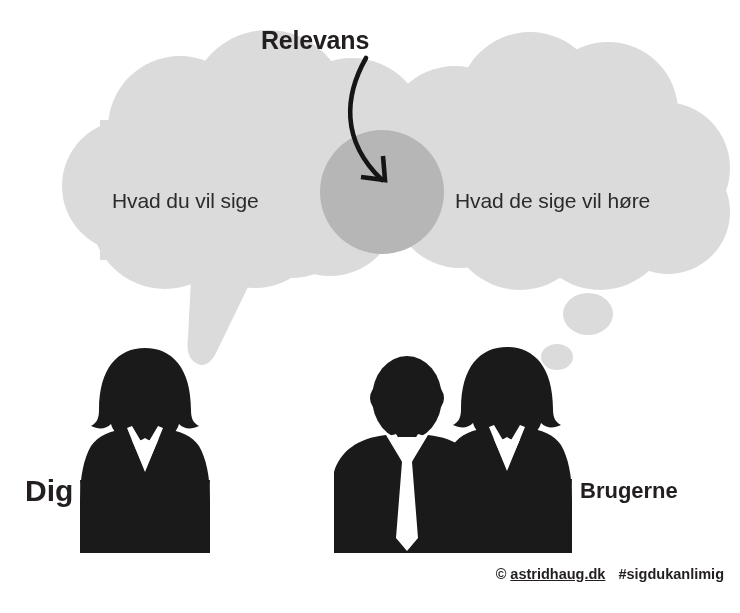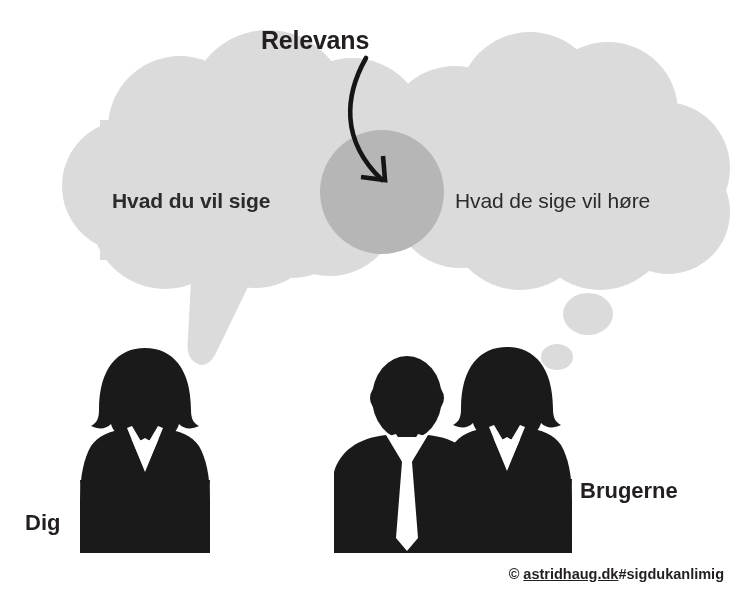--- a/index.html
+++ b/index.html
@@ -38,58 +38,57 @@
     text-align: center;
     transform: translateX(-55px);
     font-size: 25px;
     font-weight: bold;
     letter-spacing: -0.2px;
   }
   #bubble-left-text {
     left: 112px;
     top: 189px;
     font-size: 21px;
-    font-weight: bold;
+    font-weight: normal;
     color: #2d2a2b;
     letter-spacing: -0.1px;
   }
   #bubble-right-text {
     left: 455px;
     top: 189px;
     font-size: 21px;
     font-weight: normal;
     color: #2d2a2b;
     letter-spacing: -0.1px;
   }
   #label-dig {
     left: 25px;
     top: 474px;
-    font-size: 22px;
-    font-weight: bold;
-    margin-top: 36px;
+    font-size: 30px;
+    font-weight: bold;
   }
   #label-brugerne {
     left: 580px;
     top: 478px;
     font-size: 22px;
     font-weight: bold;
   }
   #footer-credit {
     right: 16px;
     top: 566px;
     font-size: 14.5px;
     font-weight: bold;
     color: #231f20;
     display: flex;
     align-items: baseline;
     gap: 0;
   }
   #footer-credit .sym { margin-right: 4px; }
   #footer-credit .site { text-decoration: underline; text-align: center; }
-  #footer-credit .tag { }
+  #footer-credit .tag { margin-left: 13px; }
 </style>
 </head>
 <body>
 
 <div id="canvas">
 
   <svg id="figure-svg" viewBox="0 0 740 613" xmlns="http://www.w3.org/2000/svg">
 
     <g fill="#dbdbdb">
 

